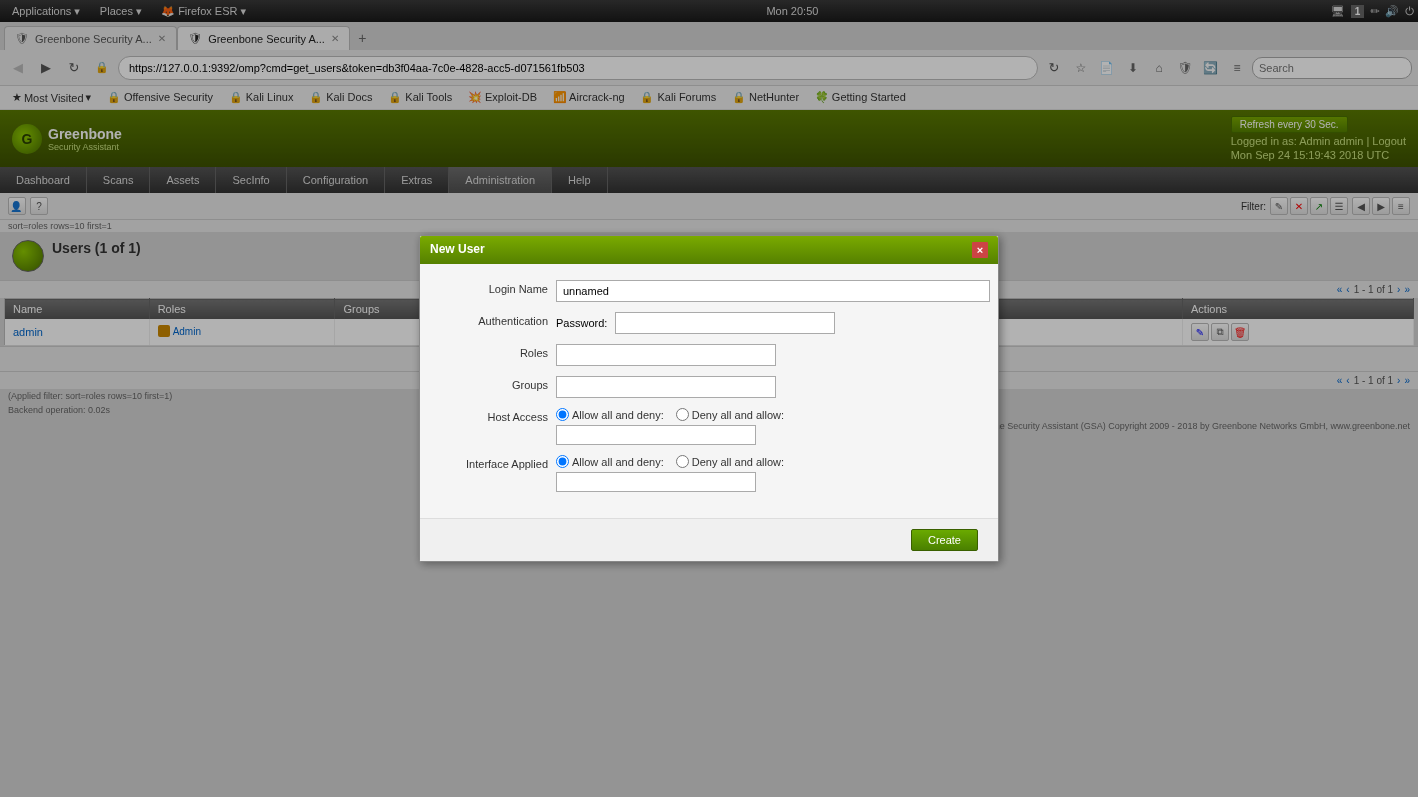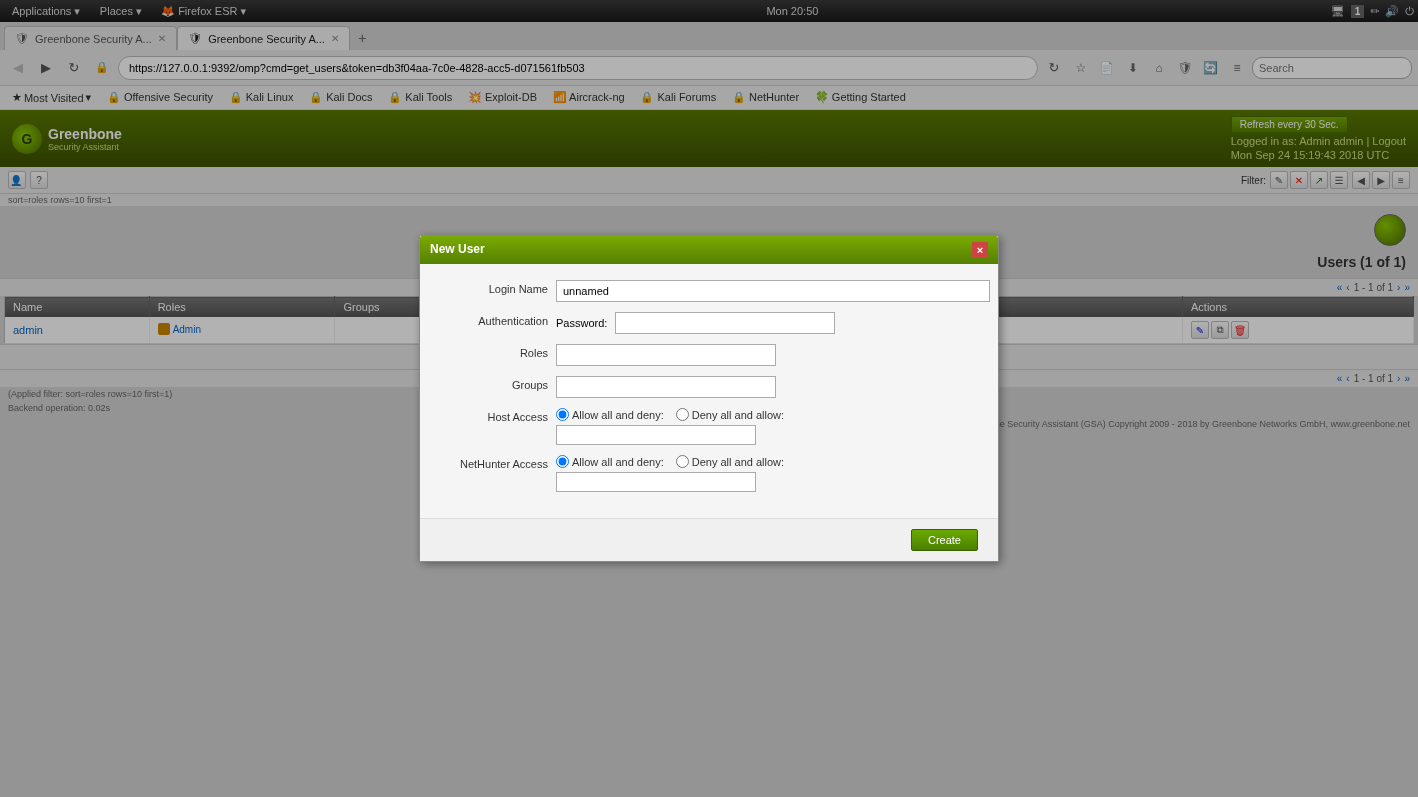--- a/index.html
+++ b/index.html
@@ -182,23 +182,22 @@
       border-radius: 2px;
       font-size: 10px;
       color: #555;
     }
     .filter-text { font-size: 10px; color: #333; }
 
     
     .gsa-page-header {
       padding: 8px 12px;
       display: flex;
-      align-items: flex-end;
+      align-items: flex-start;
       gap: 8px;
-      flex-direction: column;
     }
     .user-icon-circle {
       width: 32px; height: 32px;
       background: radial-gradient(circle at 35% 35%, #90cc00, #4a7000);
       border-radius: 50%;
       border: 1px solid #666;
     }
     .page-title { font-size: 14px; color: #333; font-weight: bold; }
 
     
@@ -454,20 +453,30 @@
             <div style="color:#c8e080;font-size:9px;">Security Assistant</div>
           </div>
         </div>
         <div class="gsa-header-right">
           <button class="gsa-refresh-btn">Refresh every 30 Sec.</button>
           <div class="gsa-user-info">Logged in as: Admin admin | Logout</div>
           <div class="gsa-user-info">Mon Sep 24 15:19:43 2018 UTC</div>
         </div>
       </div>
 
+      <div class="gsa-nav">
+        <div class="gsa-nav-item">Dashboard</div>
+        <div class="gsa-nav-item">Scans</div>
+        <div class="gsa-nav-item">Assets</div>
+        <div class="gsa-nav-item">SecInfo</div>
+        <div class="gsa-nav-item">Configuration</div>
+        <div class="gsa-nav-item">Extras</div>
+        <div class="gsa-nav-item" style="background:rgba(255,255,255,0.15);">Administration</div>
+        <div class="gsa-nav-item">Help</div>
+      </div>
 
       <div class="gsa-toolbar">
         <div class="gsa-toolbar-left">
           <div class="toolbar-btn" title="New User">👤</div>
           <div class="toolbar-btn">?</div>
         </div>
         <div class="gsa-toolbar-right">
           <div>
             <span class="filter-text">Filter:</span>
           </div>
@@ -613,21 +622,21 @@
                 <label>
                   <input type="radio" name="host_access" style="">
                   <span>Deny all and allow:</span>
                 </label>
               </div>
               <input class="host-input" type="text" style="">
             </div>
           </div>
 
           <div class="form-row">
-            <div class="form-label">NetHunter Access</div>
+            <div class="form-label">Interface Applied</div>
             <div class="form-field">
               <div class="radio-group">
                 <label>
                   <input type="radio" name="iface_access" checked="" style="">
                   <span>Allow all and deny:</span>
                 </label>
                 <label>
                   <input type="radio" name="iface_access" style="">
                   <span>Deny all and allow:</span>
                 </label>

